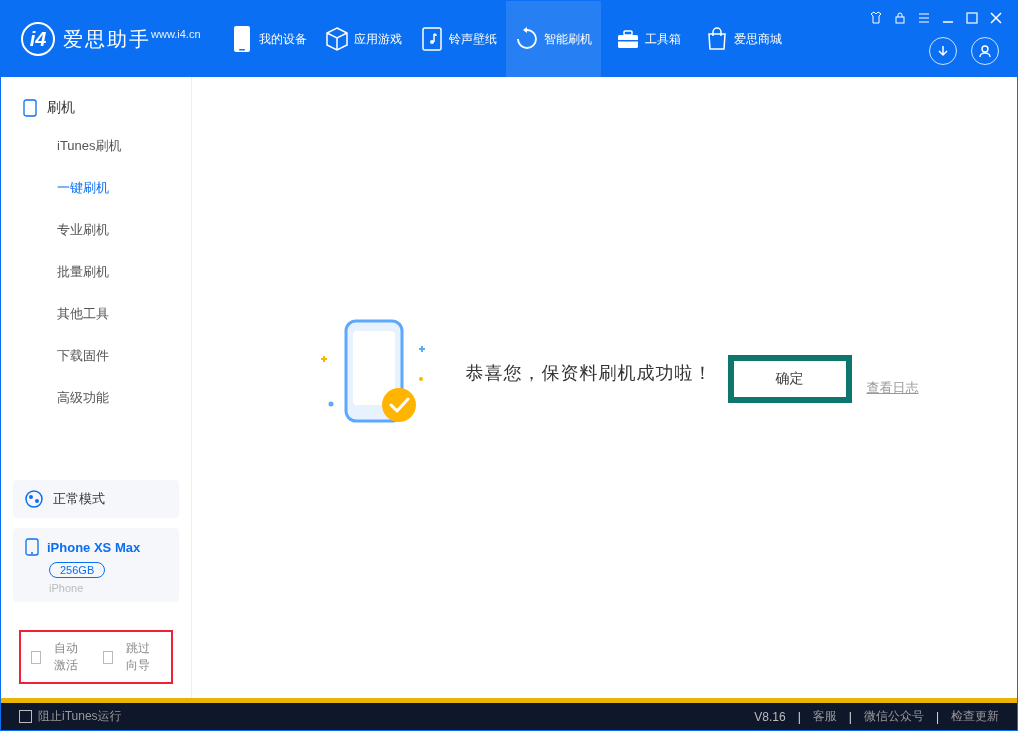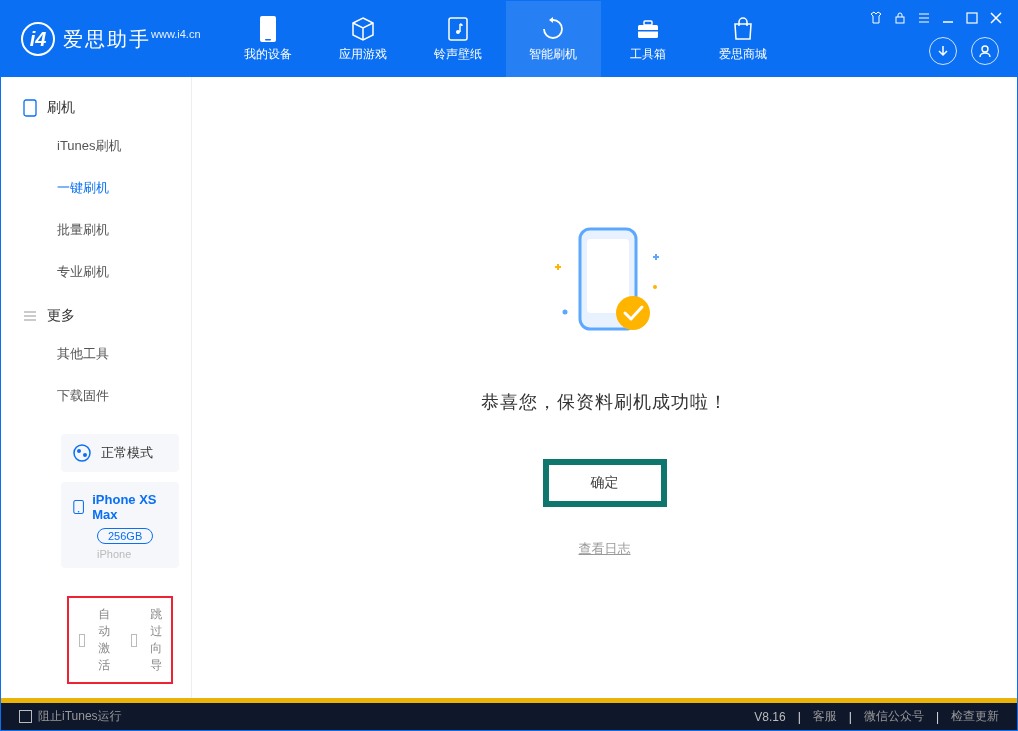--- a/index.html
+++ b/index.html
@@ -7,49 +7,49 @@
 .window { width: 1018px; height: 731px; border: 1px solid #0a6ff2; display: flex; flex-direction: column; background: #0f172a; }
 
 
 .header { height: 76px; background: linear-gradient(90deg, #0a6ff2 0%, #0a6ff2 100%); display: flex; align-items: center; color: #fff; position: relative; }
 .logo-area { display: flex; align-items: center; padding: 0 20px; min-width: 195px; }
 .logo-circle { width: 34px; height: 34px; border: 2px solid #fff; border-radius: 50%; display: flex; align-items: center; justify-content: center; font-size: 20px; font-weight: bold; font-style: italic; margin-right: 8px; }
 .logo-text { display: flex; flex-direction: row; line-height: 1.1; }
 .logo-title { font-size: 20px; font-weight: 500; letter-spacing: 2px; }
 .logo-url { font-size: 11px; opacity: 0.9; }
 .nav-tabs { display: flex; height: 100%; align-items: stretch; }
-.nav-tab { width: 95px; display: flex; flex-direction: column; align-items: center; justify-content: center; gap: 4px; cursor: pointer; position: relative; }
+.nav-tab { width: 95px; display: flex; flex-direction: row; align-items: center; justify-content: center; gap: 4px; cursor: pointer; position: relative; }
 .nav-tab.active { background: rgba(255,255,255,0.12); }
 .nav-tab-icon { width: 26px; height: 26px; display: flex; align-items: center; justify-content: center; }
 .nav-tab-label { font-size: 12px; }
 .header-right { position: absolute; right: 14px; top: 10px; display: flex; gap: 10px; align-items: center; }
 .header-right-bottom { position: absolute; right: 18px; bottom: 12px; display: flex; gap: 14px; align-items: center; }
 .win-btn { width: 14px; height: 14px; cursor: pointer; display: flex; align-items: center; justify-content: center; }
 .circ-btn { width: 28px; height: 28px; border: 1.5px solid rgba(255,255,255,0.8); border-radius: 50%; display: flex; align-items: center; justify-content: center; cursor: pointer; }
 
 
 .body { flex: 1; display: flex; min-height: 0; }
 .sidebar { width: 191px; border-right: 1px solid #eee; display: flex; flex-direction: column; background: #fff; }
 .sidebar-scroll { flex: 1; overflow: auto; padding-top: 8px; }
 .sidebar-section { }
 .sidebar-section-header { display: flex; align-items: center; gap: 10px; padding: 14px 22px 8px; color: #333; font-size: 14px; }
 .sidebar-item { padding: 12px 22px 12px 56px; font-size: 13px; color: #555; cursor: pointer; }
 .sidebar-item.active { color: #0a6ff2; }
-.sidebar-bottom { padding: 10px 12px 0; margin-left: 48px; }
+.sidebar-bottom { padding: 10px 12px 0; }
 .status-card { background: #f5f7fa; border-radius: 4px; padding: 10px 12px; margin-bottom: 10px; display: flex; align-items: center; gap: 10px; color: #333; font-size: 13px; }
 .device-card { background: #f5f7fa; border-radius: 4px; padding: 10px 12px 8px; margin-bottom: 28px; }
 .device-name-row { display: flex; align-items: center; gap: 8px; color: #0a6ff2; font-weight: 600; font-size: 13px; }
 .capacity-badge { display: inline-block; border: 1px solid #0a6ff2; color: #0a6ff2; font-size: 11px; border-radius: 10px; padding: 1px 10px; margin: 6px 0 4px 24px; }
 .device-type { color: #bbb; font-size: 11px; margin-left: 24px; }
 .options-row { border: 2px solid #e23; padding: 8px 10px; margin: 0 6px 14px; display: flex; gap: 14px; align-items: center; }
 .chk { width: 13px; height: 13px; border: 1px solid #bbb; display: inline-block; }
 .chk-label { font-size: 12px; color: #888; display: flex; align-items: center; gap: 13px; cursor: pointer; }
 
 
-.main { flex: 1; display: flex; flex-direction: column; align-items: center; justify-content: center; background: #fff; gap: 15px; }
+.main { flex: 1; display: flex; flex-direction: row; align-items: center; justify-content: center; background: #fff; gap: 15px; }
 .phone-illus { position: relative; width: 160px; height: 140px; margin-bottom: 18px; }
 .success-msg { font-size: 18px; color: #333; margin-bottom: 30px; letter-spacing: 1px; }
 .ok-btn { border: 6px solid #0f766e; background: #fff; padding: 9px 42px; font-size: 14px; color: #444; cursor: pointer; margin-bottom: 18px; }
 .log-link { font-size: 13px; color: #999; text-decoration: underline; cursor: pointer; }
 
 
 .footer { height: 32px; border-top: 5px solid #eab308; display: flex; align-items: center; padding: 0 18px; font-size: 12px; color: #999; }
 .footer-left { display: flex; align-items: center; gap: 6px; cursor: pointer; }
 .footer-right { margin-left: auto; display: flex; align-items: center; gap: 12px; }
 .footer-sep { color: #ddd; }
@@ -183,30 +183,24 @@
       <div class="sidebar-scroll">
         <div class="sidebar-section">
           <div class="sidebar-section-header">
             <svg width="14" height="18" viewBox="0 0 14 18">
                 <rect x="1" y="1" width="12" height="16" rx="2" fill="none" stroke="#0a6ff2" stroke-width="1.3"></rect>
               </svg>
             <span>刷机</span>
           </div>
           <div class="sidebar-item">iTunes刷机</div>
           <div class="sidebar-item active">一键刷机</div>
+          <div class="sidebar-item">专业刷机</div>
           <div class="sidebar-item">批量刷机</div>
-          <div class="sidebar-item">专业刷机</div>
         </div>
         <div class="sidebar-section">
-          <div class="sidebar-section-header">
-            <svg width="14" height="14" viewBox="0 0 14 14">
-                <path d="M1 3 H13 M1 7 H13 M1 11 H13" stroke="#bbb" stroke-width="1.4"></path>
-              </svg>
-            <span>更多</span>
-          </div>
           <div class="sidebar-item">其他工具</div>
           <div class="sidebar-item">下载固件</div>
           <div class="sidebar-item">高级功能</div>
         </div>
       </div>
       <div class="sidebar-bottom">
         <div class="status-card">
           <svg width="18" height="18" viewBox="0 0 18 18">
               <circle cx="9" cy="9" r="8" fill="none" stroke="#0a6ff2" stroke-width="1.5"></circle>
               <circle cx="6" cy="7" r="2" fill="#0a6ff2"></circle>

